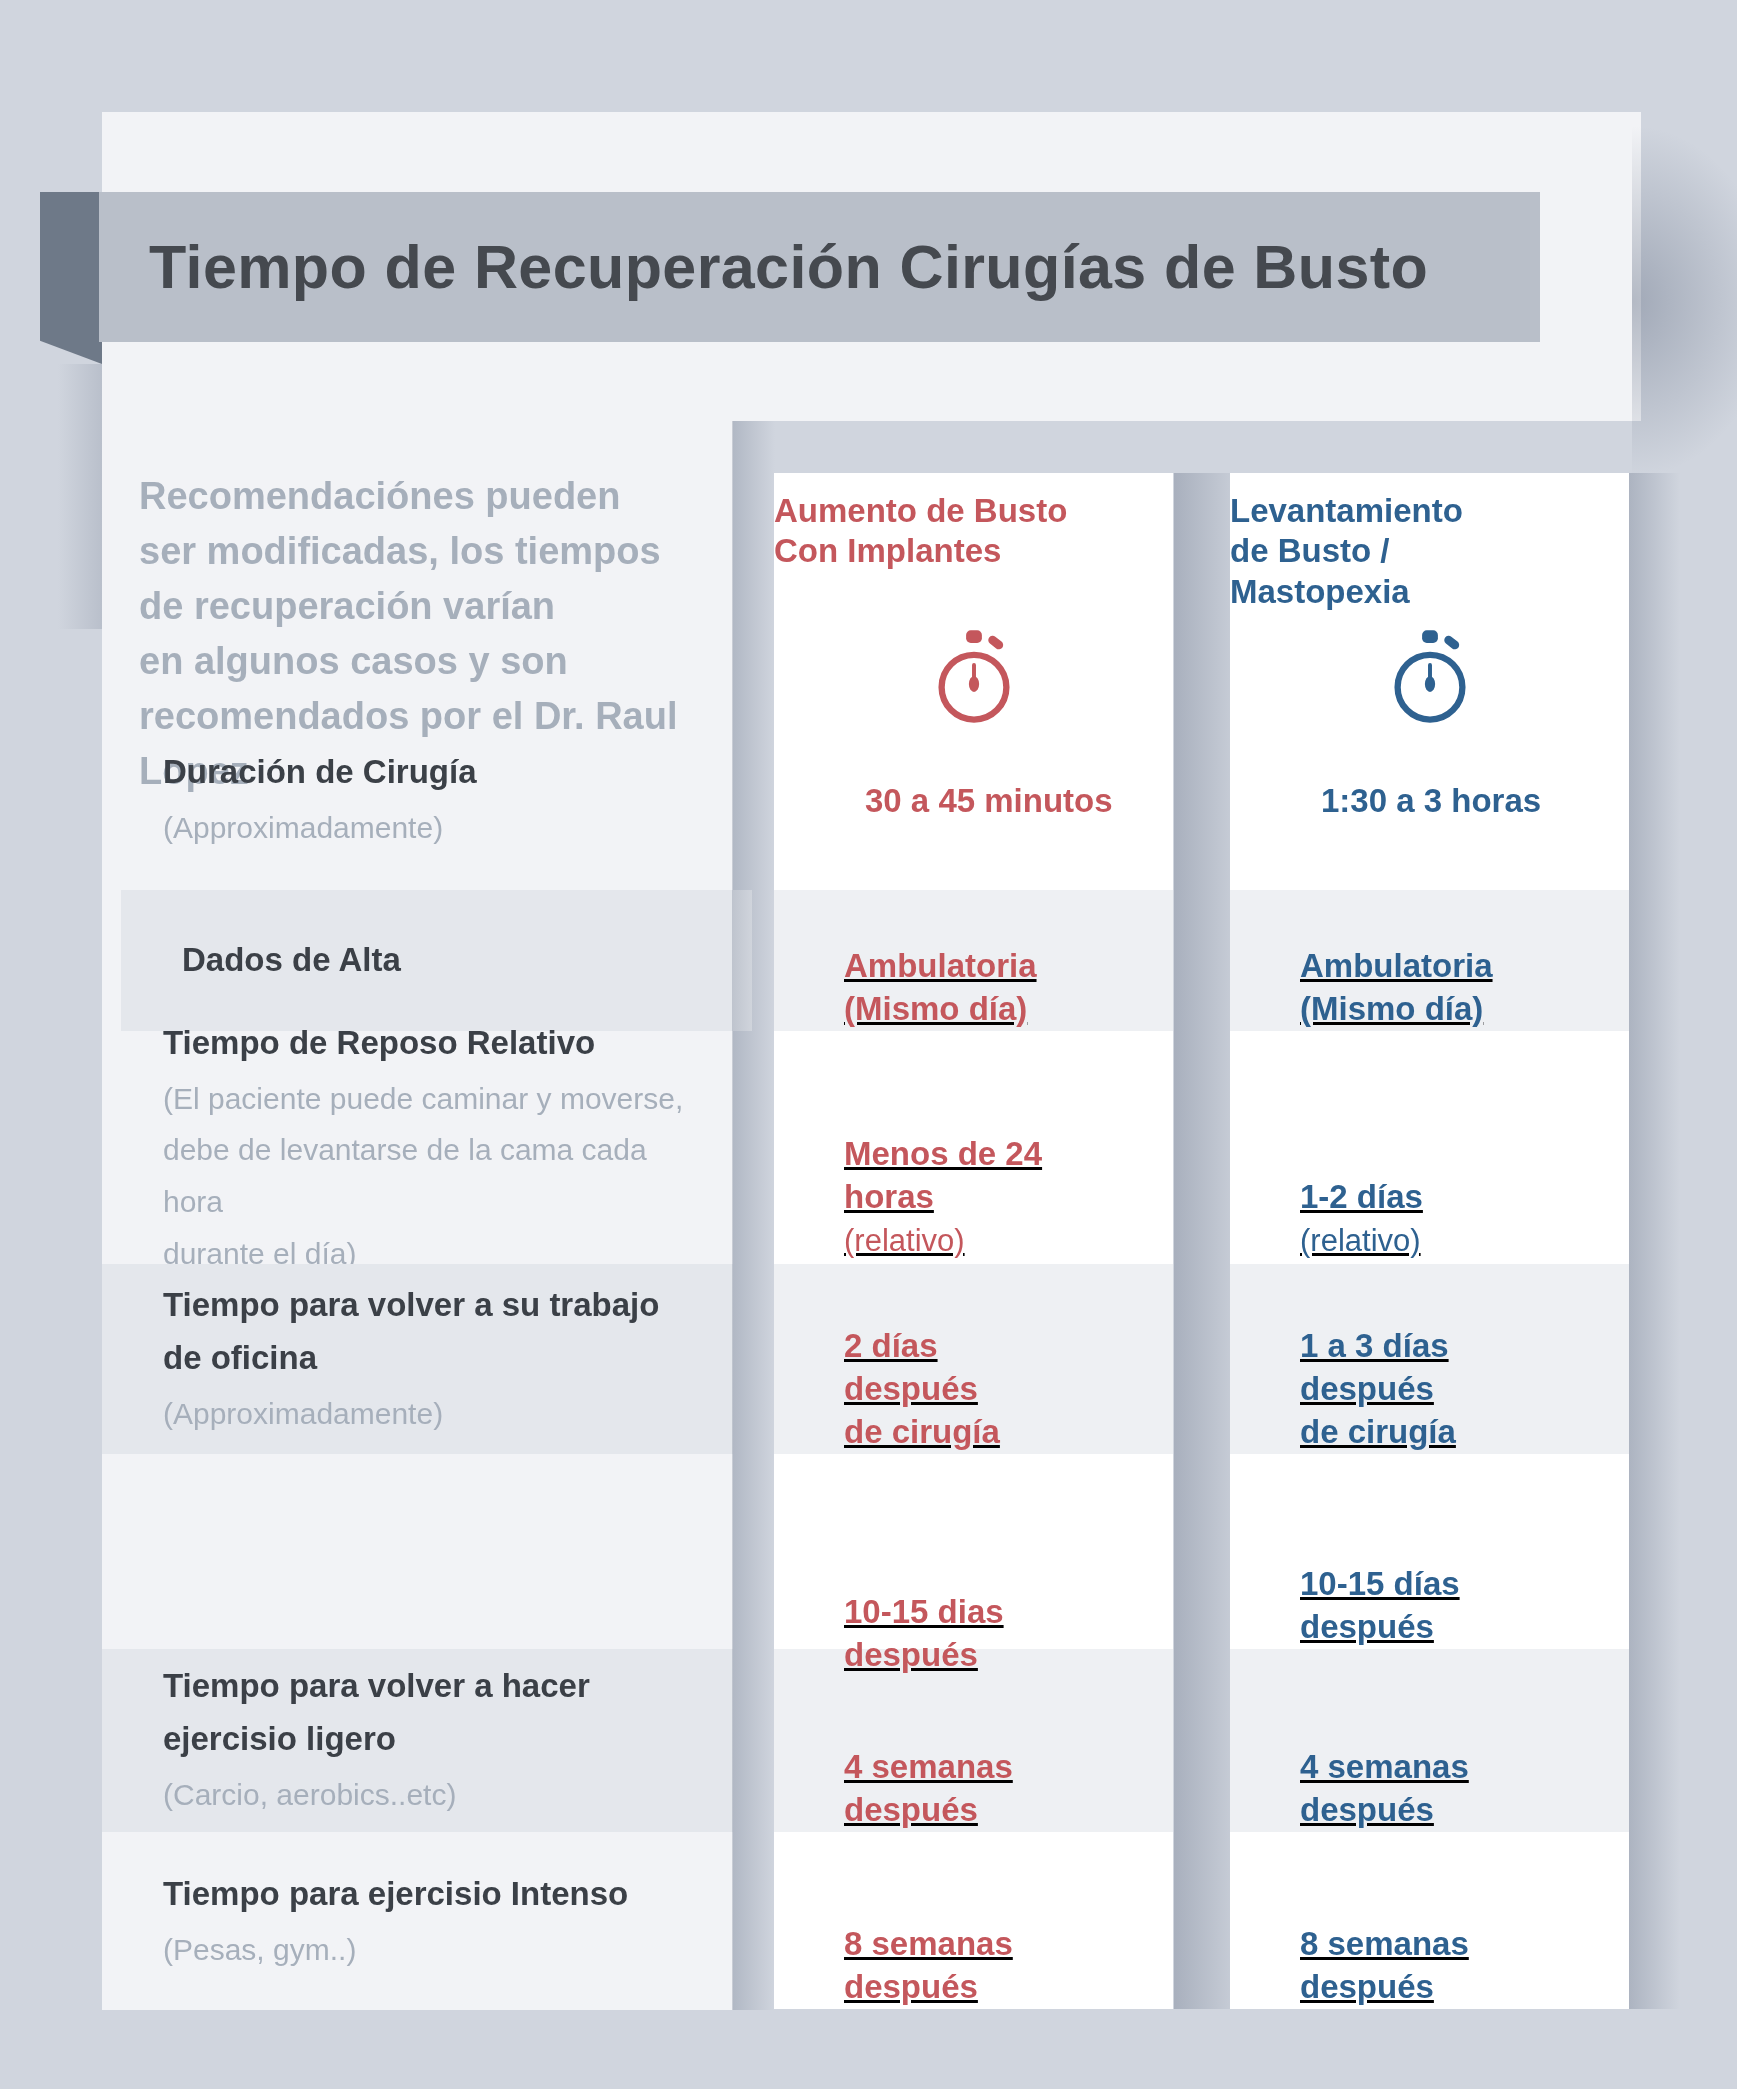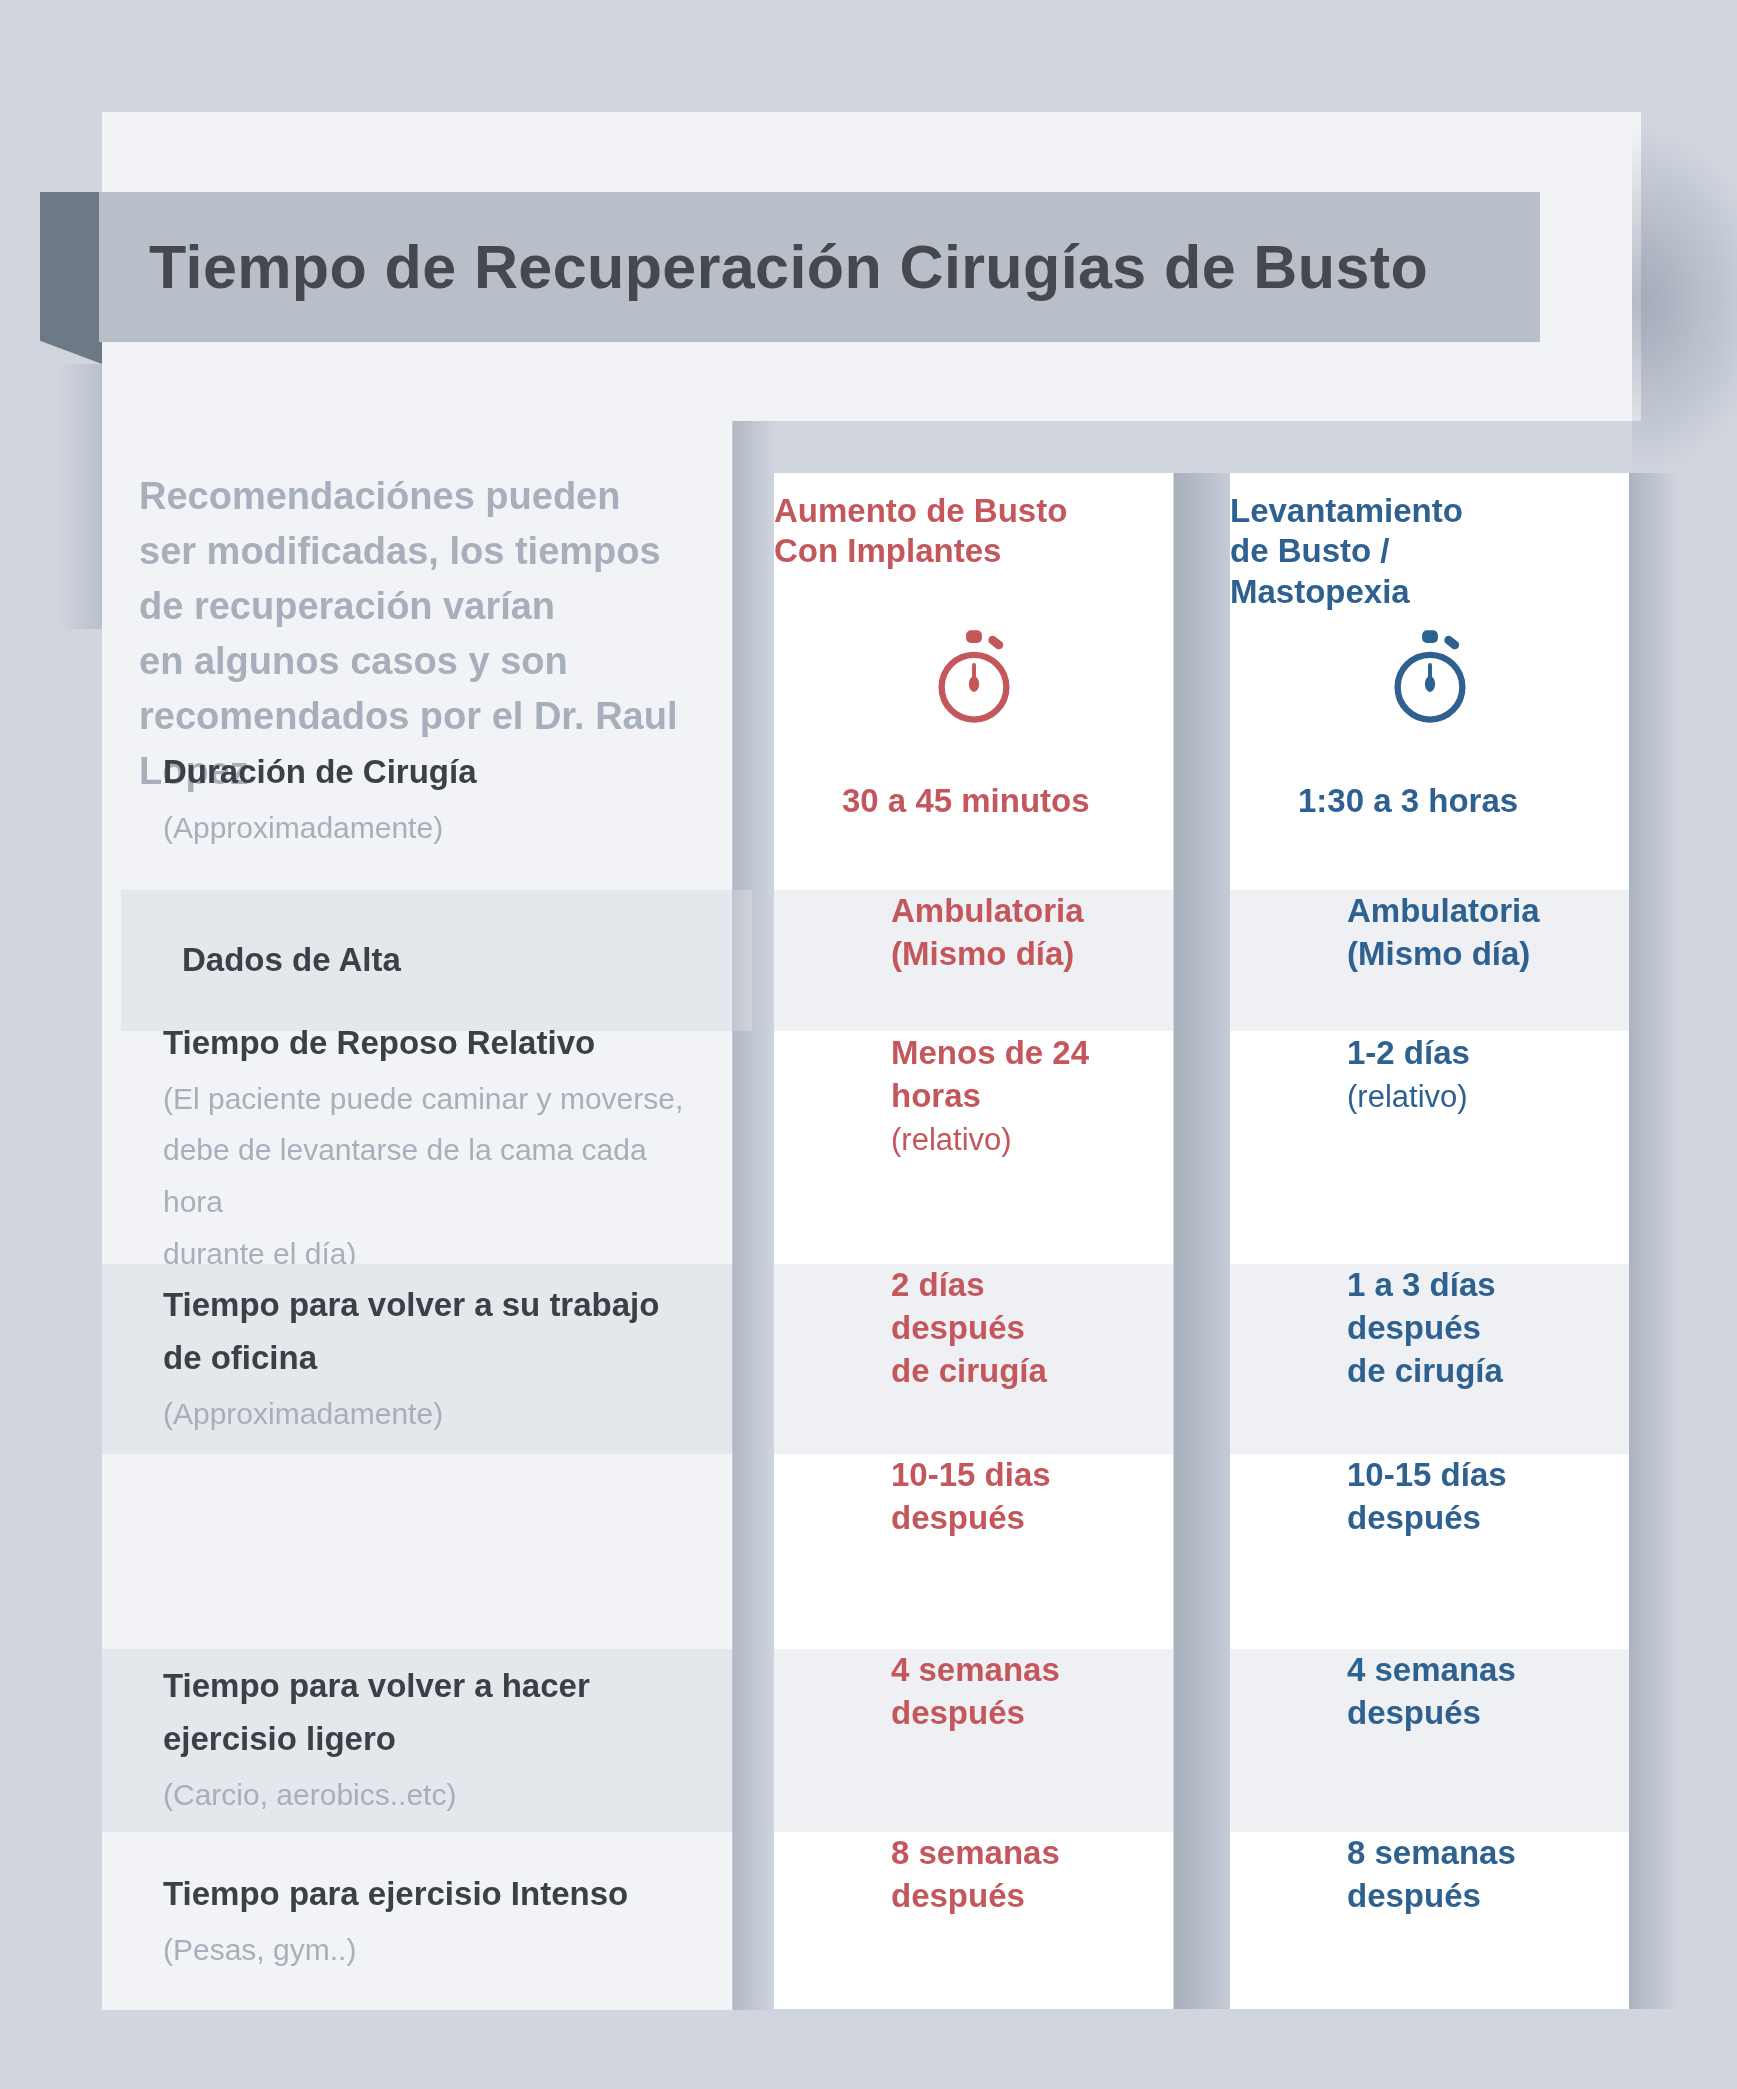--- a/index.html
+++ b/index.html
@@ -44,23 +44,23 @@
   .card{position:absolute;top:473px;width:399px;height:1536px;background:#ffffff;}
   .card-red{left:774px;} .card-blue{left:1230px;}
   .card-band{position:absolute;left:0;width:100%;background:var(--cardband);}
   .card-title{position:absolute;top:18px;left:0;width:100%;text-align:left;font-weight:bold;
               font-size:33px;line-height:1.22;white-space:pre-line;}
   .card-red .card-title,.card-red .value,.card-red .value-note{color:var(--red);}
   .card-blue .card-title,.card-blue .value,.card-blue .value-note{color:var(--blue);}
   .stopwatch{position:absolute;top:157px;left:50%;transform:translateX(-50%);}
   .card-red .stopwatch{color:var(--red);} .card-blue .stopwatch{color:var(--blue);}
   .headline-value{position:absolute;top:307px;left:0;width:100%;box-sizing:border-box;
-                  padding-left:68px;padding-right:13.2px;}
+                  padding-left:91px;padding-right:13.2px;}
   .card-row{position:absolute;left:0;width:100%;box-sizing:border-box;display:flex;flex-direction:column;
-            justify-content:flex-start;padding-left:117px;padding-right:13.2px;}
+            justify-content:flex-end;padding-left:70px;padding-right:13.2px;text-decoration:underline;}
   .value{font-size:33px;font-weight:bold;line-height:1.3;white-space:pre-line;}
   .value-note{font-size:31px;font-weight:normal;line-height:1.45;}
 </style>
 </head>
 <body>
 
 <div class="canvas">
 
   <div class="top-panel"></div>
   <div class="labels-panel">

